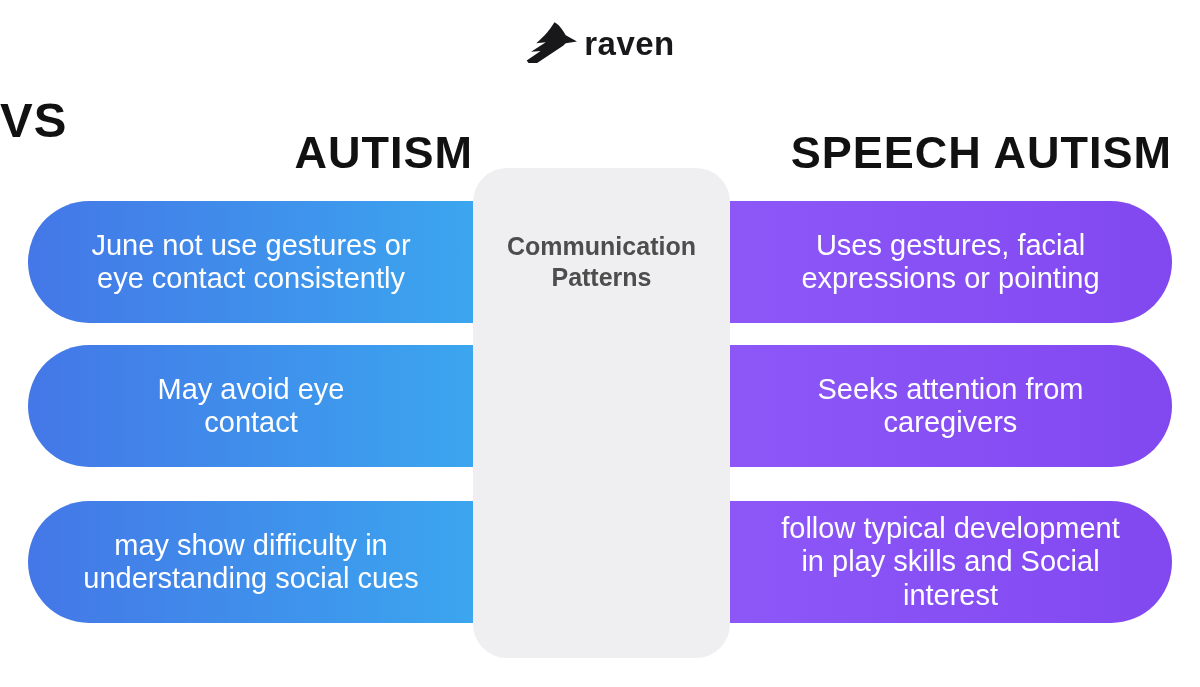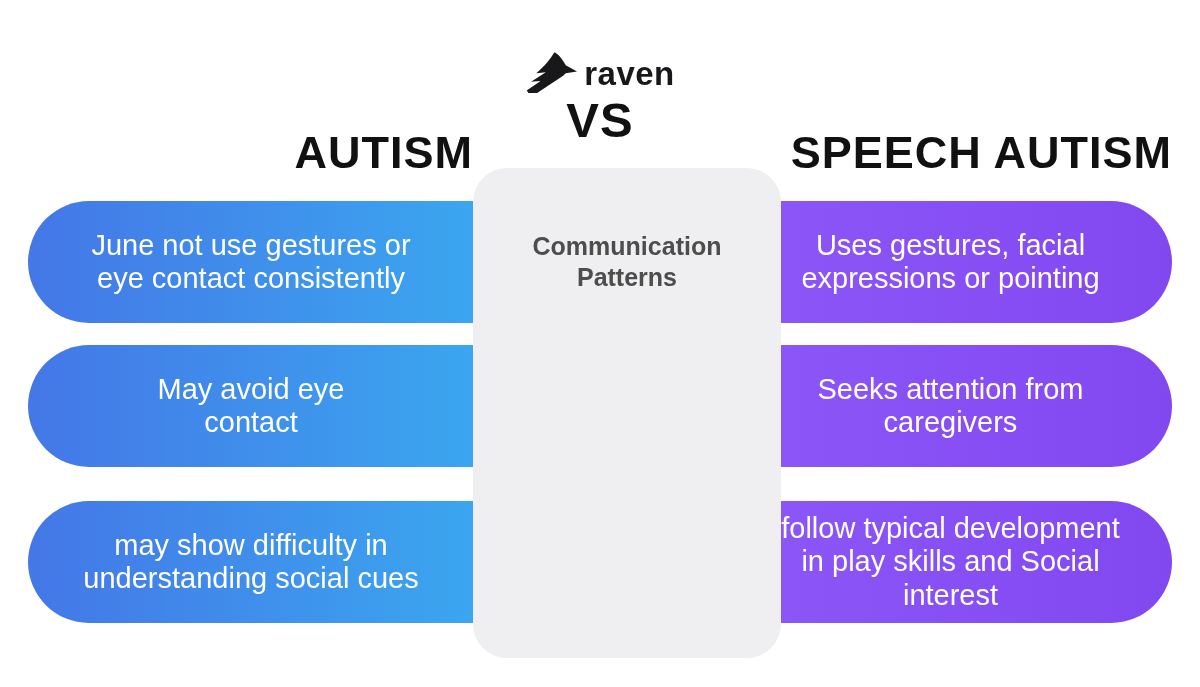--- a/index.html
+++ b/index.html
@@ -7,47 +7,46 @@
     width: 1200px; height: 687px;
     background: #ffffff;
     position: relative;
     font-family: "Liberation Sans", sans-serif;
     overflow: hidden;
   }
 
   
   .logo {
     position: absolute; top: 22px; left: 0; right: 0;
-    display: flex; justify-content: center; align-items: center; gap: 7px; margin-top: 30px;
+    display: flex; justify-content: center; align-items: center; gap: 7px;
   }
   .logo svg { display: block; }
   .logo-text {
     font-size: 33px; font-weight: 700; color: #18181b; letter-spacing: 0.5px;
   }
 
   
   .vs {
     position: absolute; top: 92px; left: 0; width: 100%;
-    text-align: center;
     font-size: 49px; font-weight: 800; color: #111111; letter-spacing: 1px;
   }
 
   
   .col-heading {
     position: absolute; top: 127px;
     font-size: 45px; font-weight: 800; color: #111111;
     letter-spacing: 1px; text-align: right;
   }
   .heading-left  { left: 30px;  width: 443px; }
   .heading-right { left: 730px; width: 442px; }
 
   
   .panel {
     position: absolute; left: 473px; top: 168px;
-    width: 308px; height: 490px;
+    width: 257px; height: 490px;
     background: #EFEEF0;
     border-radius: 34px;
     z-index: 2;
   }
   .cat {
     position: absolute; left: 0; width: 100%; height: 122px;
     display: flex; align-items: center; justify-content: center;
     font-size: 25px; font-weight: 700; color: #4D4D4D;
     text-align: center; line-height: 1.25; white-space: pre-line;
   }

